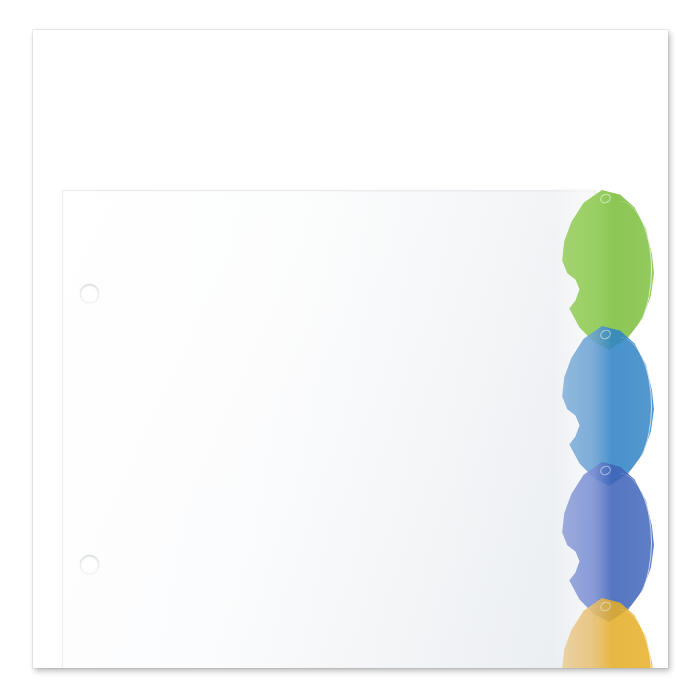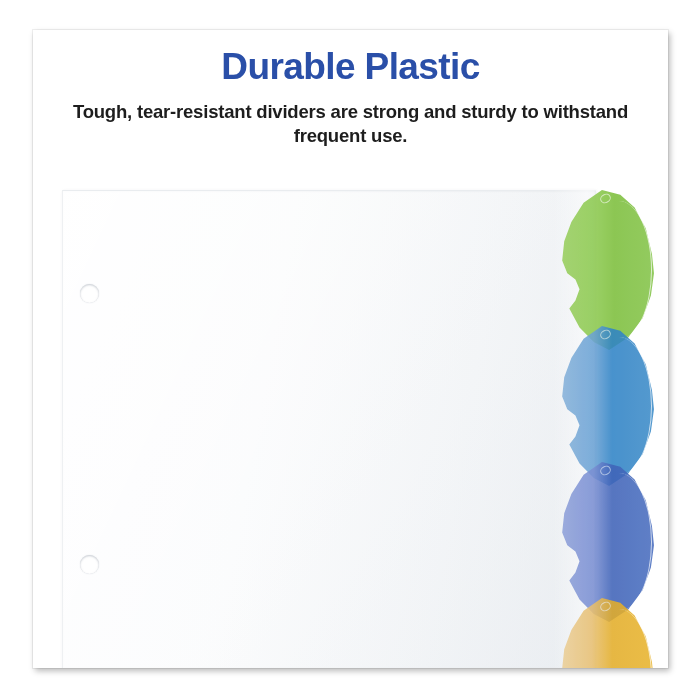--- a/index.html
+++ b/index.html
@@ -175,27 +175,20 @@
       rgba(255,255,255,0.55) 55%,
       rgba(255,255,255,0.0) 100%);
     pointer-events: none;
   }
 </style>
 </head>
 <body>
 
 <div class="photo-frame">
 
-  <div class="text-block">
-    <h1 class="headline">Durable Plastic</h1>
-    <p class="subhead">
-      <span>Tough, tear-resistant dividers are strong and sturdy</span>
-      <span>to withstand frequent use.</span>
-    </p>
-  </div>
 
   <div class="sheet">
     <div class="sheet-sheen"></div>
     <div class="punch-hole top"></div>
     <div class="punch-hole bottom"></div>
   </div>
 
   <div class="tab-stack">
     <div class="tab-haze"></div>
 

